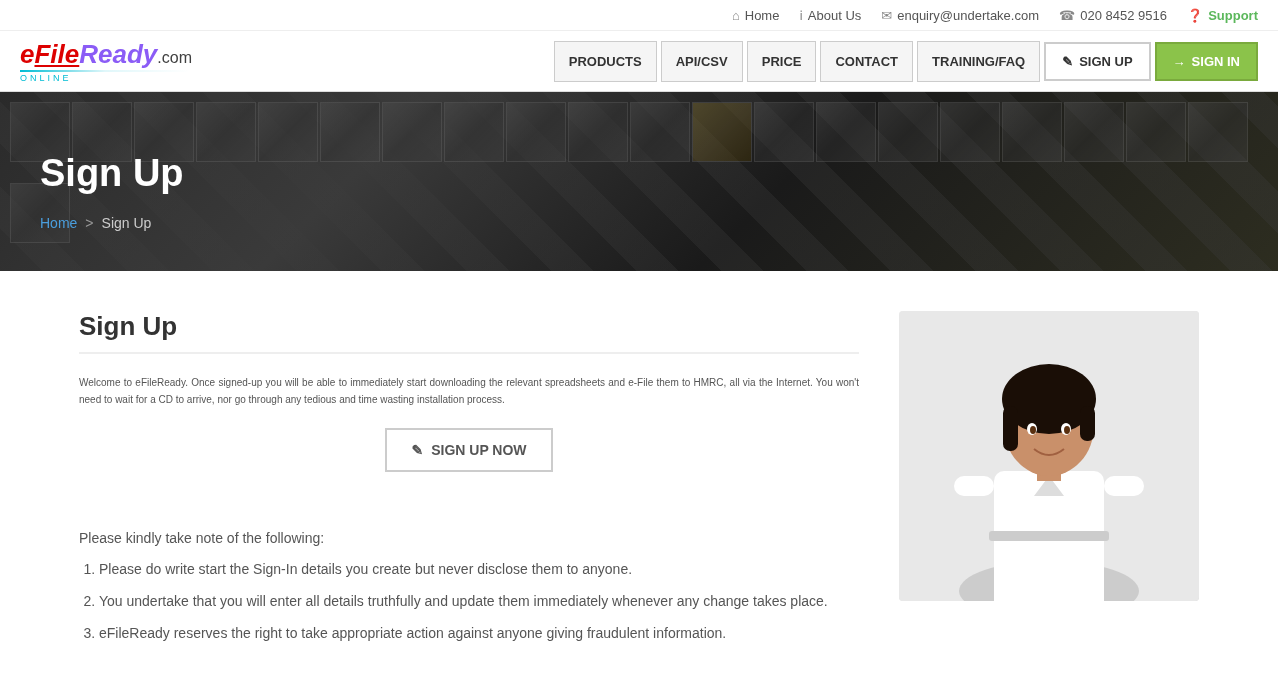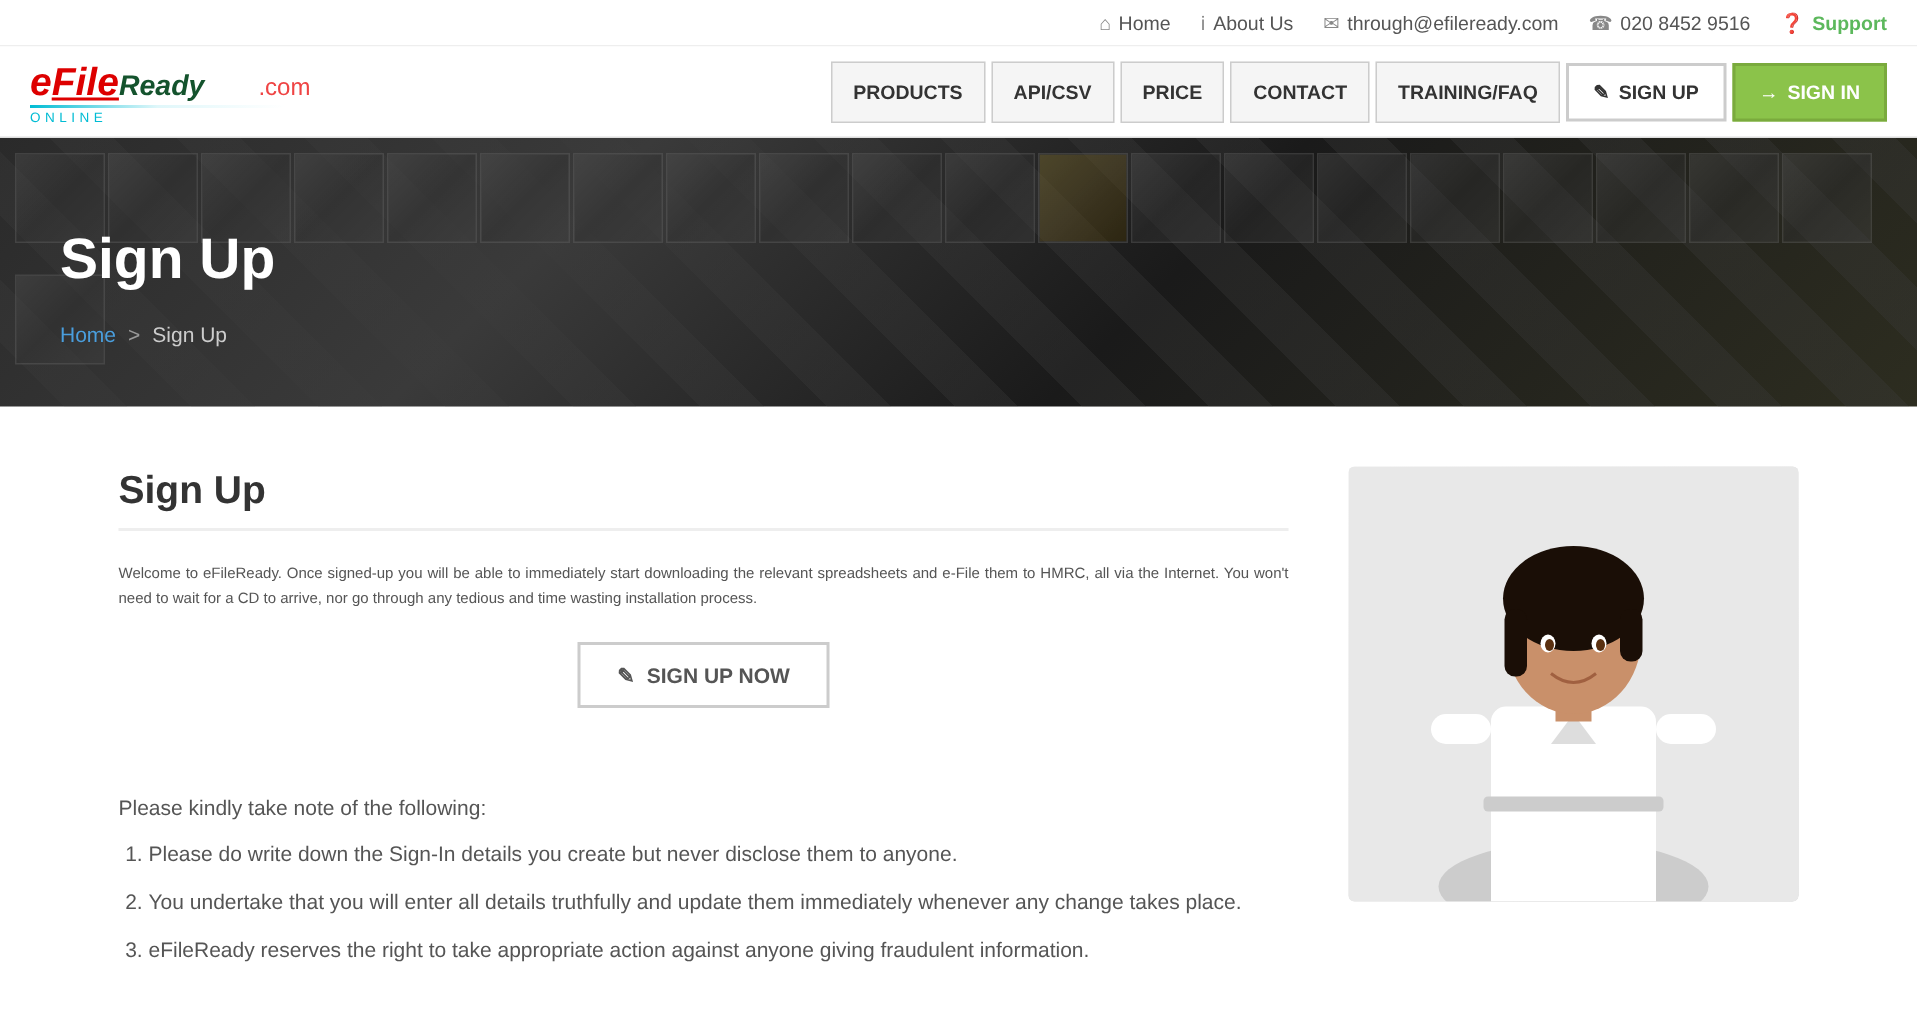--- a/index.html
+++ b/index.html
@@ -216,22 +216,22 @@
     .logo-wrap {
       display: flex;
       flex-direction: column;
     }
     .logo-main {
       display: flex;
       align-items: baseline;
     }
     .logo-e { color: #d00; font-style: italic; font-size: 26px; font-weight: bold; }
     .logo-file { color: #d00; font-style: italic; font-size: 26px; font-weight: bold; text-decoration: underline; }
-    .logo-ready { color: #14532d; font-style: italic; font-size: 19px; font-weight: bold; }
-    .logo-dotcom { color: #ef4444; font-size: 16px; font-weight: normal; margin-left: 36px; }
+    .logo-ready { color: #8b5cf6; font-style: italic; font-size: 26px; font-weight: bold; }
+    .logo-dotcom { color: #404040; font-size: 16px; font-weight: normal; }
     .logo-bottom-line {
       height: 2px;
       background: linear-gradient(to right, #00bcd4, #e0f7fa, transparent);
       width: 170px;
     }
     .logo-bottom-text {
       font-size: 9px;
       letter-spacing: 3px;
       color: #00bcd4;
       text-transform: uppercase;
@@ -245,21 +245,21 @@
   <a class="top-bar-item" href="#">
     <span class="top-bar-icon">⌂</span>
     <span>Home</span>
   </a>
   <a class="top-bar-item" href="#">
     <span class="top-bar-icon">ℹ</span>
     <span>About Us</span>
   </a>
   <a class="top-bar-item" href="#">
     <span class="top-bar-icon">✉</span>
-    <span>through@efileready.com</span>
+    <span>enquiry@undertake.com</span>
   </a>
   <a class="top-bar-item" href="#">
     <span class="top-bar-icon">☎</span>
     <span>020 8452 9516</span>
   </a>
   <a class="top-bar-item support" href="#">
     <span class="top-bar-icon">❓</span>
     <span>Support</span>
   </a>
 </div>
@@ -334,21 +334,21 @@
 
     <div style="text-align:center; margin-bottom: 28px;">
       <button class="signup-btn" style="margin-left:0;">
         <span>✎</span>
         <span>SIGN UP NOW</span>
       </button>
     </div>
 
     <p class="note-text">Please kindly take note of the following:</p>
     <ol class="note-list">
-      <li>Please do write down the Sign-In details you  create but never disclose them to anyone.</li>
+      <li>Please do write start the Sign-In details you  create but never disclose them to anyone.</li>
       <li>You  undertake  that  you  will  enter  all  details  truthfully  and  update  them  immediately  whenever  any change takes place.</li>
       <li>eFileReady reserves the right to take appropriate action against anyone giving fraudulent information.</li>
     </ol>
   </div>
 
   <div class="sidebar">
     <div class="sidebar-img">
       <svg width="100%" height="100%" viewBox="0 0 300 290" xmlns="http://www.w3.org/2000/svg">
 
         <rect width="300" height="290" fill="#e8e8e8"></rect>

